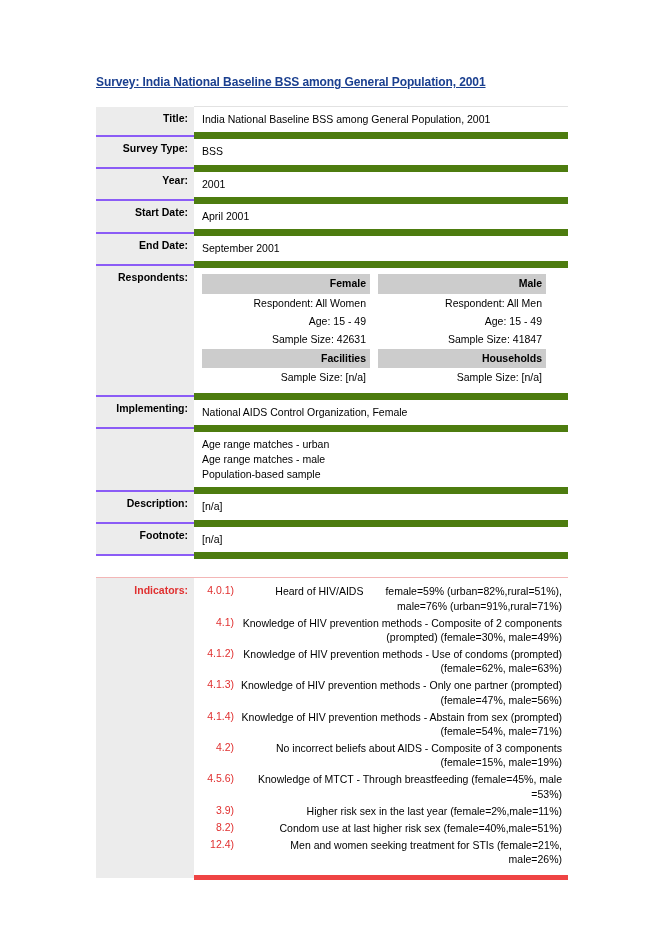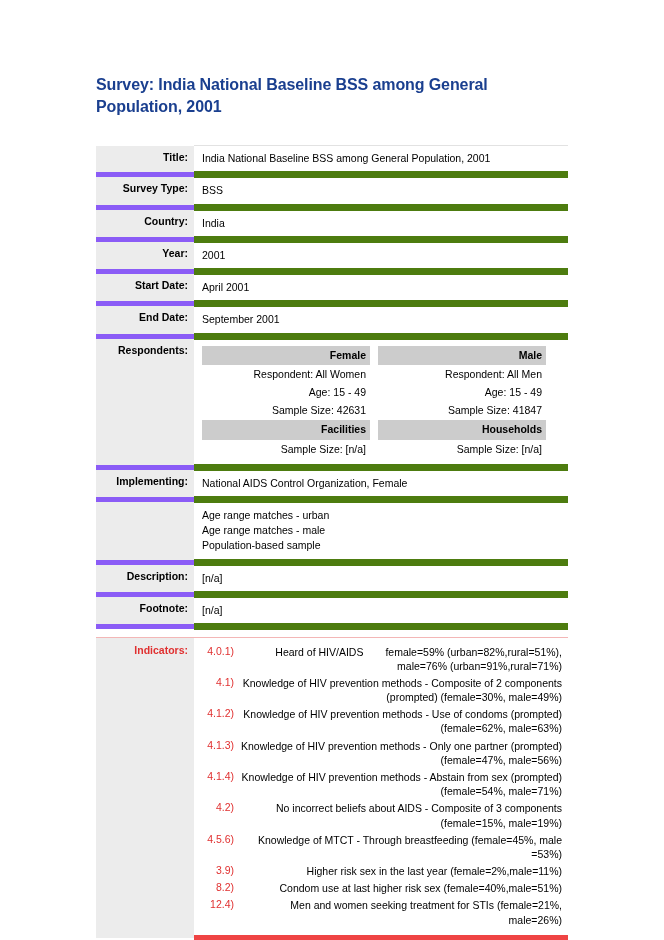--- a/index.html
+++ b/index.html
@@ -22,47 +22,48 @@
   }
   .content {
     position: absolute;
     left: 96px;
     top: 74px;
     width: 472px;
   }
 
   
   .survey-title {
-    font-size: 16px;
+    font-size: 12px;
     font-weight: bold;
     color: #1a3f8f;
     line-height: 1.35;
-    margin: 0 0 28px 0;
+    margin: 0 0 16px 0;
     letter-spacing: -0.1px;
+    text-decoration: underline;
   }
 
   
   table.info {
     width: 472px;
     border-collapse: collapse;
     table-layout: fixed;
     font-size: 10.5px;
   }
   table.info tr {
     background: #ffffff;
   }
   table.info td.lbl {
     width: 88px;
     background: #ececec;
     text-align: right;
     vertical-align: top;
     font-weight: bold;
     font-size: 10.5px;
     padding: 5px 6px 5px 4px;
-    border-bottom: 5px solid #8b5cf6;
+    border-bottom: 2px solid #8b5cf6;
     color: #000000;
     white-space: nowrap;
   }
   table.info td.val {
     vertical-align: top;
     padding: 5px 6px 5px 8px;
     border-bottom: 7px solid #4d7c0f;
     font-size: 10.5px;
     line-height: 1.45;
   }
@@ -93,21 +94,21 @@
     vertical-align: middle;
   }
   table.resp td.hdr {
     background: #cccccc;
     font-weight: bold;
     padding: 2px 4px;
   }
 
   
   .indicators-wrap {
-    margin-top: 7px;
+    margin-top: 18px;
     width: 472px;
   }
   table.indicators {
     width: 472px;
     border-collapse: collapse;
     table-layout: fixed;
     font-size: 10.5px;
   }
   table.indicators td.ind-lbl {
     width: 88px;
@@ -162,24 +163,20 @@
 
     <table class="info">
       <tbody>
         <tr class="first">
           <td class="lbl">Title:</td>
           <td class="val">India National Baseline BSS among General Population, 2001</td>
         </tr>
         <tr>
           <td class="lbl">Survey Type:</td>
           <td class="val">BSS</td>
-        </tr>
-        <tr>
-          <td class="lbl">Country:</td>
-          <td class="val">India</td>
         </tr>
         <tr>
           <td class="lbl">Year:</td>
           <td class="val">2001</td>
         </tr>
         <tr>
           <td class="lbl">Start Date:</td>
           <td class="val">April 2001</td>
         </tr>
         <tr>

